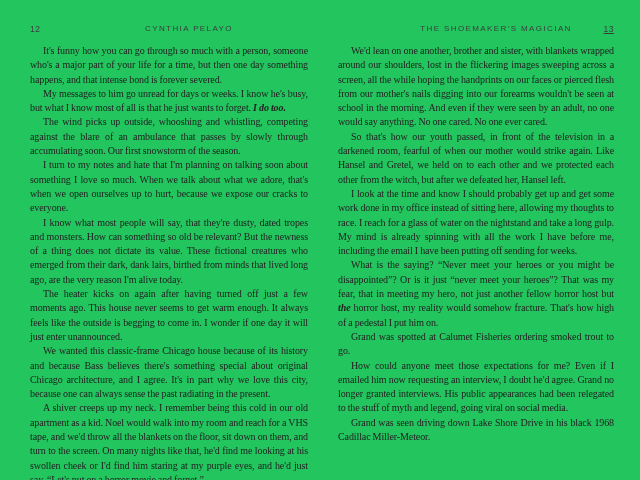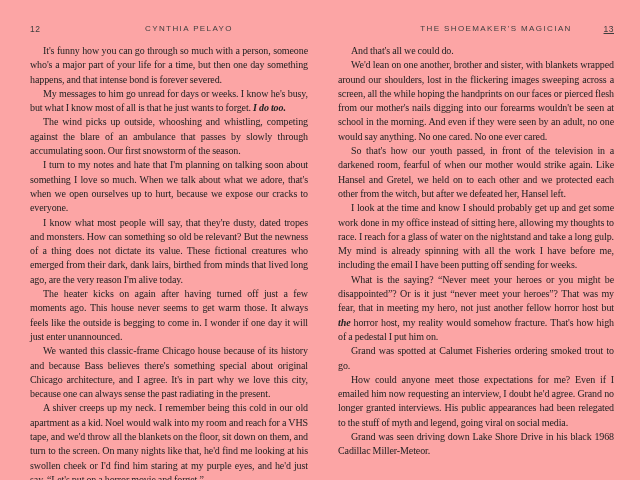--- a/index.html
+++ b/index.html
@@ -6,21 +6,21 @@
   html, body { margin: 0; padding: 0; }
   body {
     width: 640px; height: 480px;
     background: #ffffff;
     overflow: hidden;
     font-family: "Liberation Serif", "DejaVu Serif", serif;
   }
   .spread {
     position: relative;
     width: 640px; height: 480px;
-    background: #fca5a5;
+    background: #22c55e;
   }
   .page {
     position: absolute;
     top: 22px;
   }
   .page.left  { left: 30px;  width: 278px; }
   .page.right { left: 338px; width: 276px; }
 
   .running-header {
     position: relative;
@@ -66,33 +66,32 @@
     <header class="running-header" style="color: rgb(61, 61, 61);">
       <span class="pageno" style="color: rgb(61, 61, 61);">12</span>
       <span class="head">CYNTHIA PELAYO</span>
     </header>
     <div class="page-body" id="left-body" style="color: rgb(34, 34, 34);">
         <p>It's funny how you can go through so much with a person, someone who's a major part of your life for a time, but then one day something happens, and that intense bond is forever severed.</p>
         <p>My messages to him go unread for days or weeks. I know he's busy, but what I know most of all is that he just wants to forget. <em>I do too.</em></p>
         <p>The wind picks up outside, whooshing and whistling, competing against the blare of an ambulance that passes by slowly through accumulating soon. Our first snowstorm of the season.</p>
         <p>I turn to my notes and hate that I'm planning on talking soon about something I love so much. When we talk about what we adore, that's when we open ourselves up to hurt, because we expose our cracks to everyone.</p>
         <p>I know what most people will say, that they're dusty, dated tropes and monsters. How can something so old be relevant? But the newness of a thing does not dictate its value. These fictional creatures who emerged from their dark, dank lairs, birthed from minds that lived long ago, are the very reason I'm alive today.</p>
-        <p>The heater kicks on again after having turned off just a few moments ago. This house never seems to get warm those. It always feels like the outside is begging to come in. I wonder if one day it will just enter unannounced.</p>
+        <p>The heater kicks on again after having turned off just a few moments ago. This house never seems to get warm enough. It always feels like the outside is begging to come in. I wonder if one day it will just enter unannounced.</p>
         <p>We wanted this classic-frame Chicago house because of its history and because Bass believes there's something special about original Chicago architecture, and I agree. It's in part why we love this city, because one can always sense the past radiating in the present.</p>
         <p>A shiver creeps up my neck. I remember being this cold in our old apartment as a kid. Noel would walk into my room and reach for a VHS tape, and we'd throw all the blankets on the floor, sit down on them, and turn to the screen. On many nights like that, he'd find me looking at his swollen cheek or I'd find him staring at my purple eyes, and he'd just say, “Let's put on a horror movie and forget.”</p>
       </div>
   </section>
 
   <section class="page right">
     <header class="running-header" style="color: rgb(61, 61, 61);">
       <span class="head">THE SHOEMAKER'S MAGICIAN</span>
       <span class="pageno" style="color: rgb(61, 61, 61); text-decoration: underline;">13</span>
     </header>
     <div class="page-body" id="right-body" style="color: rgb(34, 34, 34);">
-        <p>And that's all we could do.</p>
         <p>We'd lean on one another, brother and sister, with blankets wrapped around our shoulders, lost in the flickering images sweeping across a screen, all the while hoping the handprints on our faces or pierced flesh from our mother's nails digging into our forearms wouldn't be seen at school in the morning. And even if they were seen by an adult, no one would say anything. No one cared. No one ever cared.</p>
         <p>So that's how our youth passed, in front of the television in a darkened room, fearful of when our mother would strike again. Like Hansel and Gretel, we held on to each other and we protected each other from the witch, but after we defeated her, Hansel left.</p>
         <p>I look at the time and know I should probably get up and get some work done in my office instead of sitting here, allowing my thoughts to race. I reach for a glass of water on the nightstand and take a long gulp. My mind is already spinning with all the work I have before me, including the email I have been putting off sending for weeks.</p>
         <p>What is the saying? “Never meet your heroes or you might be disappointed”? Or is it just “never meet your heroes”? That was my fear, that in meeting my hero, not just another fellow horror host but <em>the</em> horror host, my reality would somehow fracture. That's how high of a pedestal I put him on.</p>
         <p>Grand was spotted at Calumet Fisheries ordering smoked trout to go.</p>
         <p>How could anyone meet those expectations for me? Even if I emailed him now requesting an interview, I doubt he'd agree. Grand no longer granted interviews. His public appearances had been relegated to the stuff of myth and legend, going viral on social media.</p>
         <p>Grand was seen driving down Lake Shore Drive in his black 1968 Cadillac Miller-Meteor.</p>
       </div>
   </section>
 

